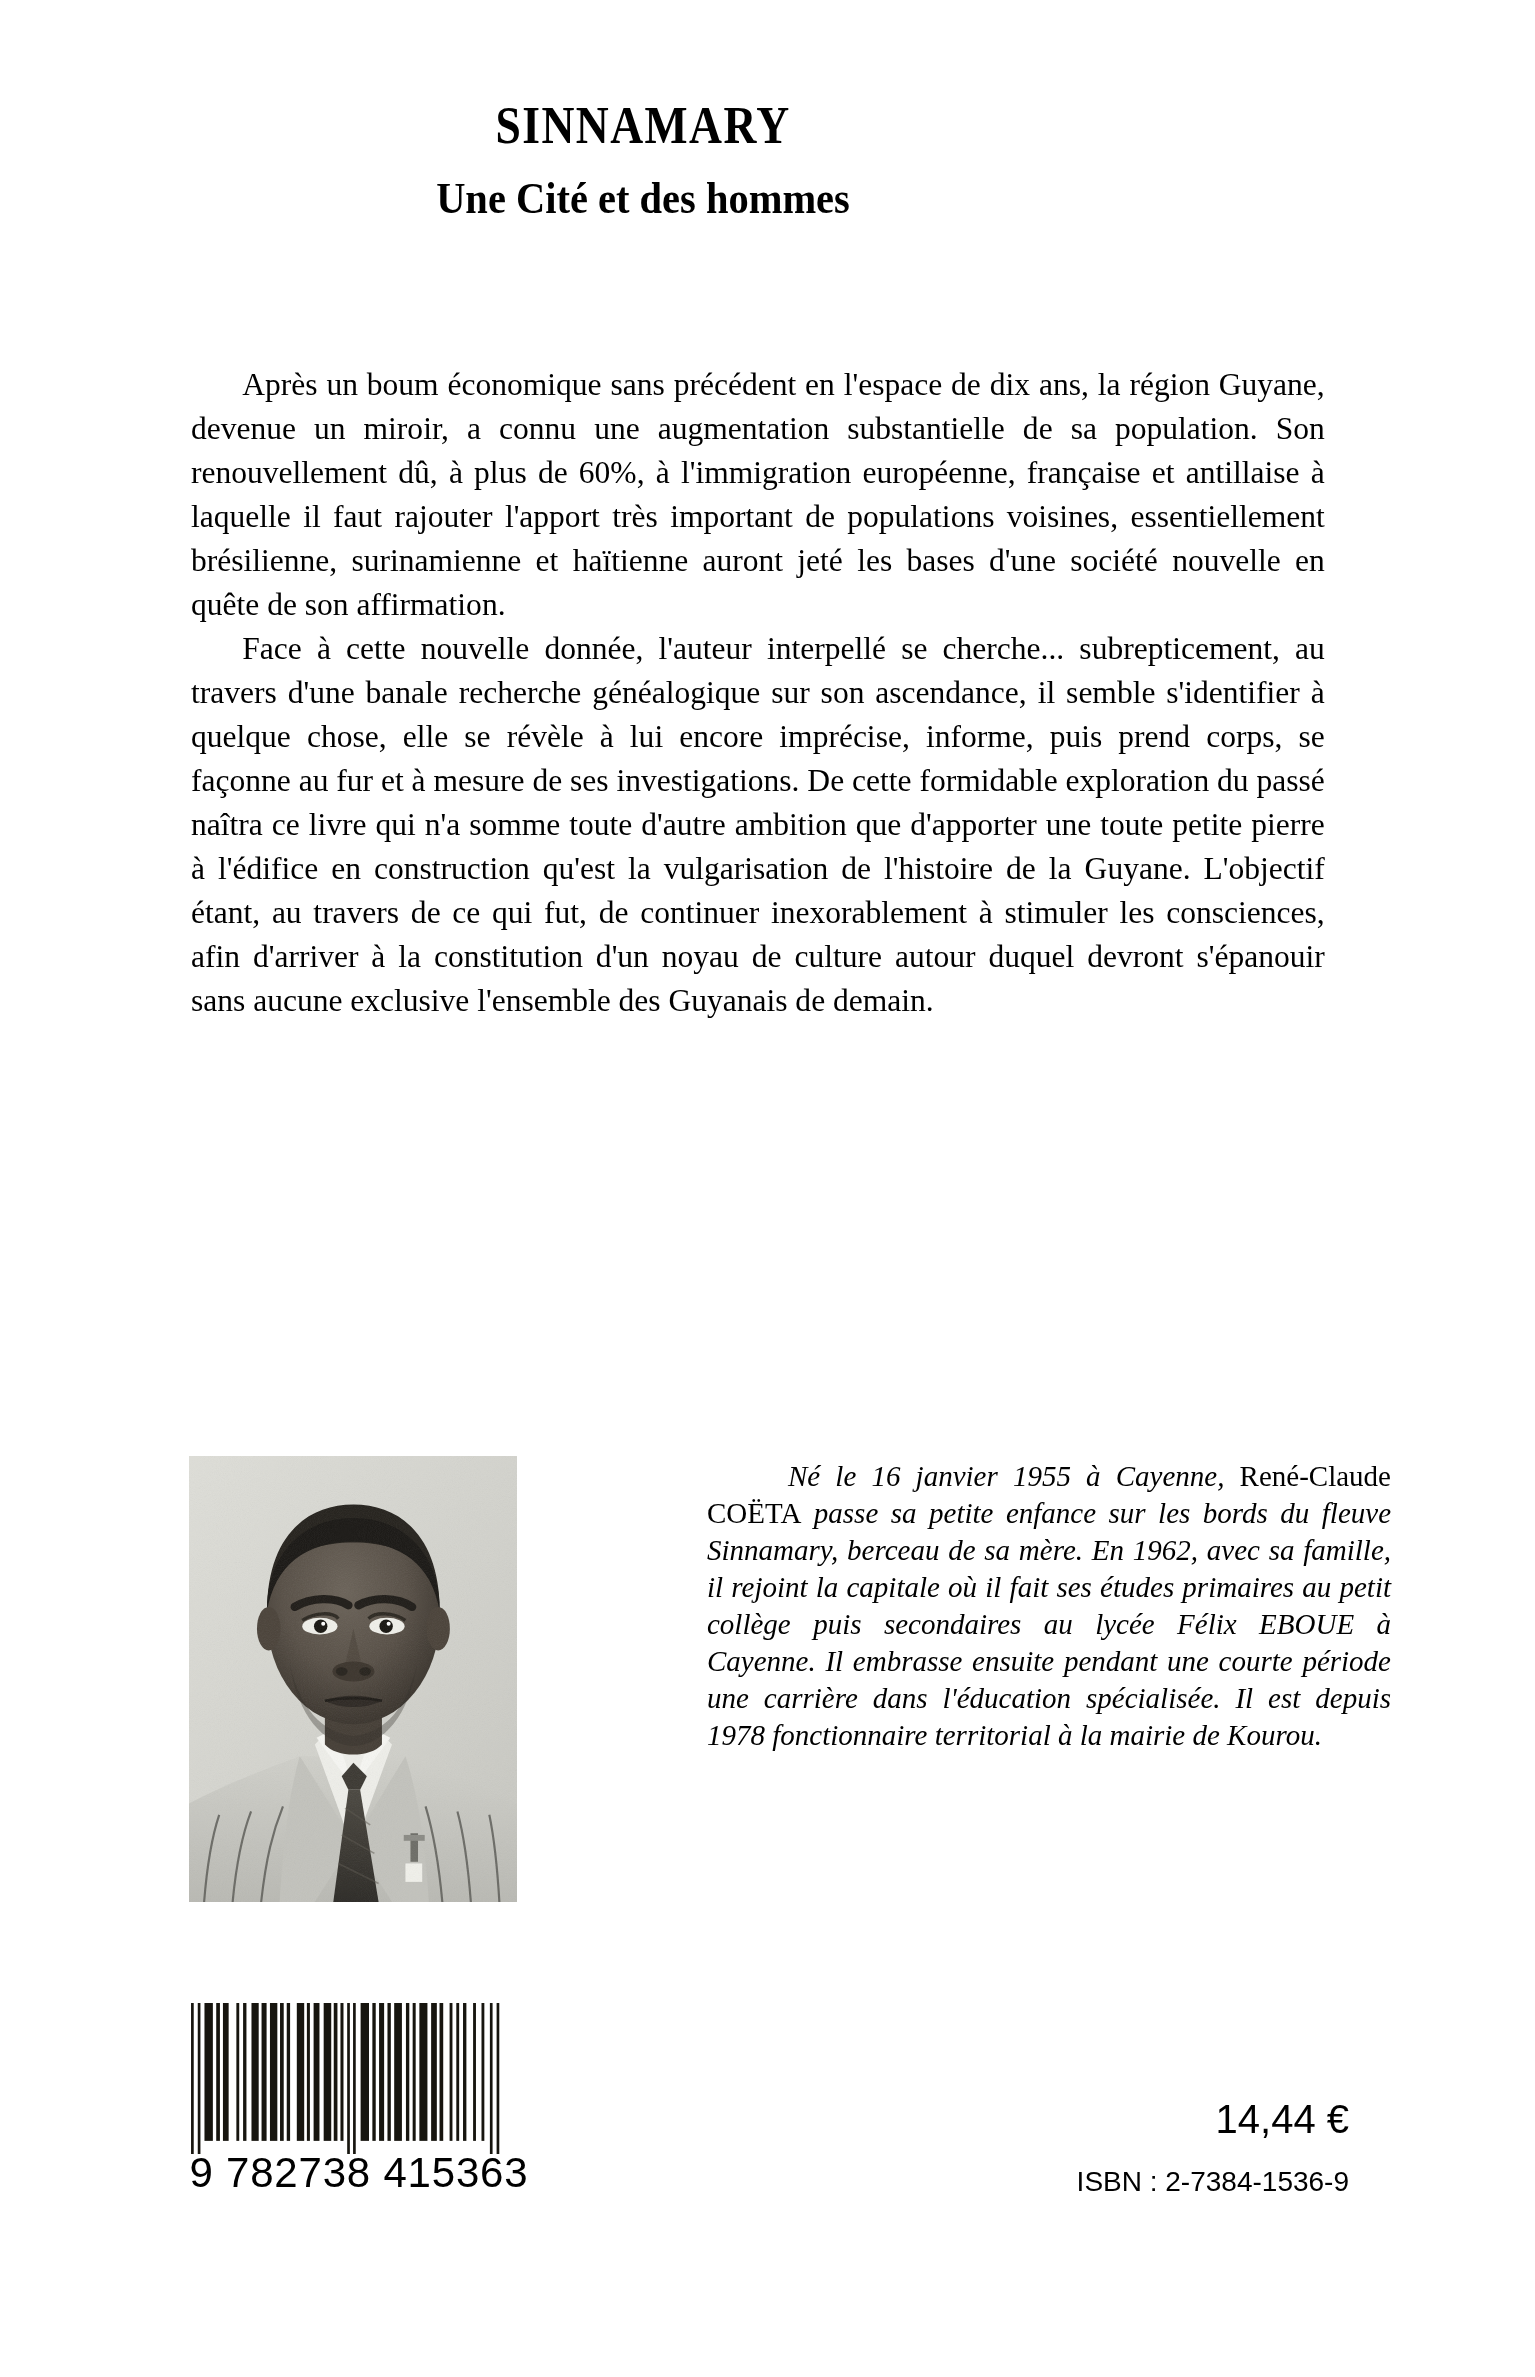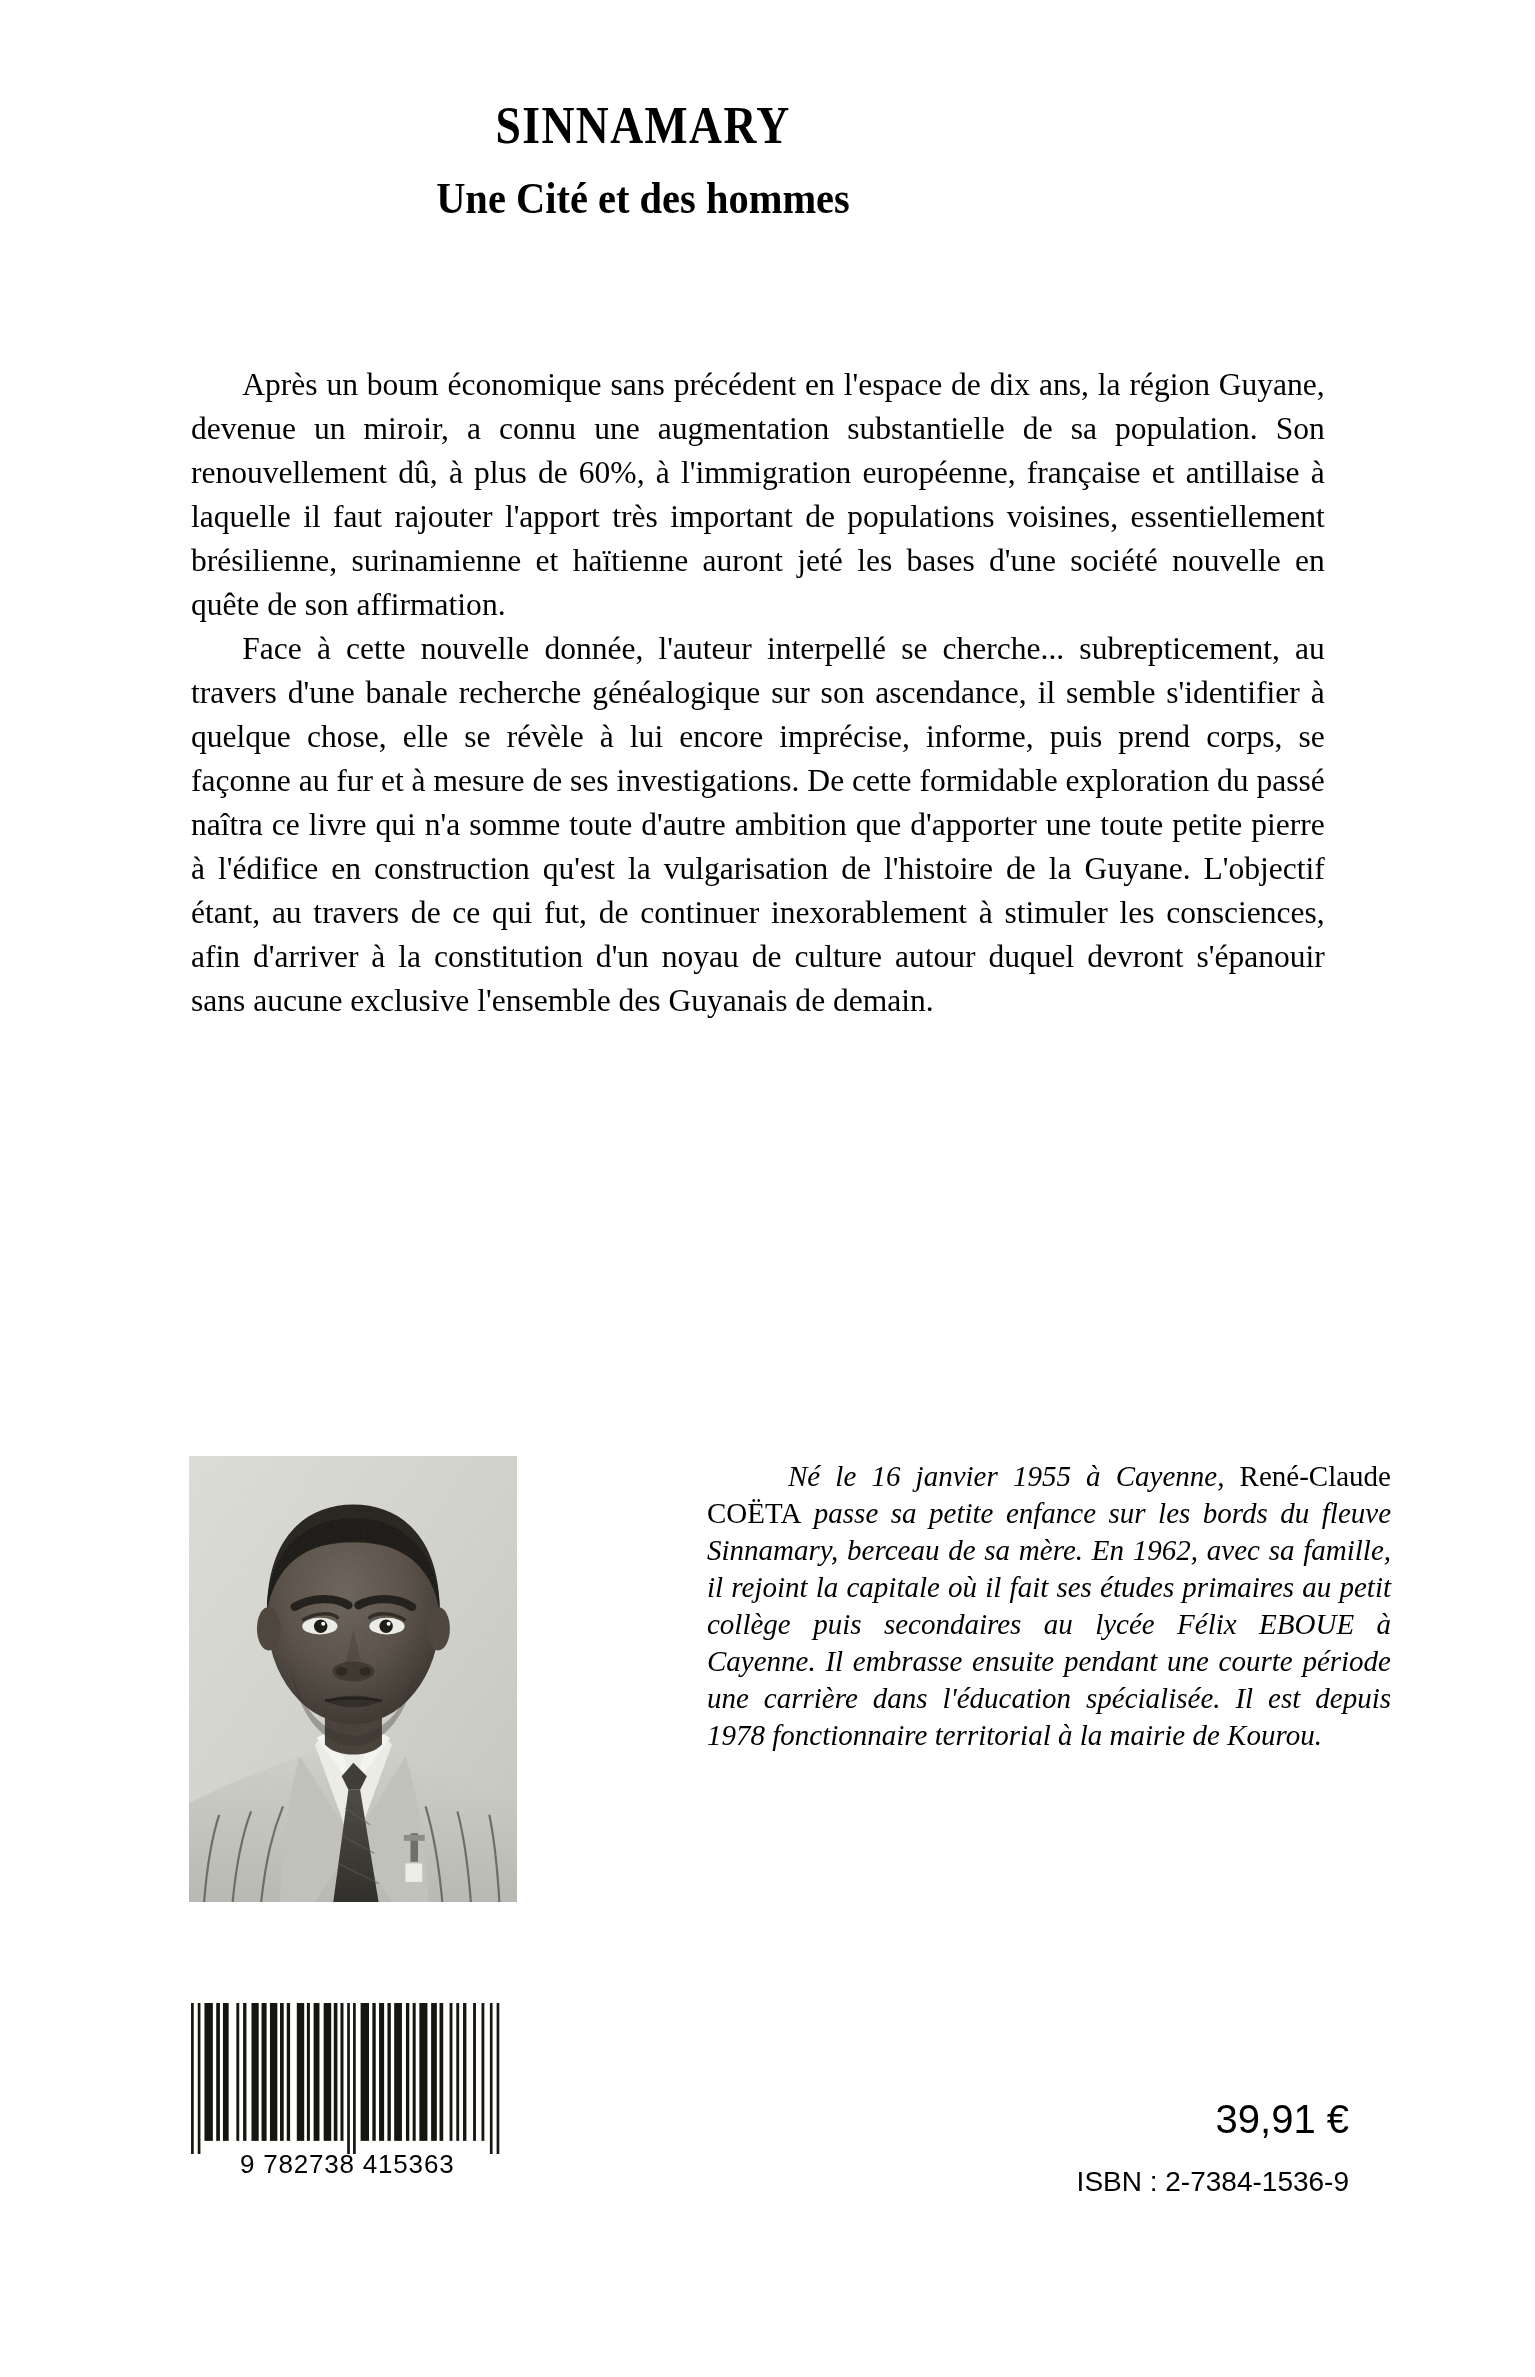--- a/index.html
+++ b/index.html
@@ -111,21 +111,21 @@
     top: 2003px;
     width: 319px;
   }
   .barcode-bars {
     display: block;
     width: 100%;
     height: 151px;
   }
   .barcode-digits {
     font-family: "Liberation Sans", "DejaVu Sans", sans-serif;
-    font-size: 26px;
+    font-size: 42px;
     letter-spacing: 0.8px;
     white-space: pre;
     margin-top: -5px;
     margin-left: 3.4px;
     text-align: center;
   }
 
   
   .price-block {
     position: absolute;
@@ -315,16 +315,16 @@
       <rect x="176" y="0" width="1.7" height="84"></rect>
 
       <rect x="181" y="0" width="1.6" height="92"></rect>
       <rect x="185" y="0" width="1.6" height="92"></rect>
     </g>
   </svg>
   <div class="barcode-digits">9 782738 415363</div>
 </div>
 
 <div class="price-block">
-  <div class="price">39,91 €</div>
+  <div class="price">14,44 €</div>
   <div class="isbn">ISBN : 2-7384-1536-9</div>
 </div>
 
 
 </body></html>

